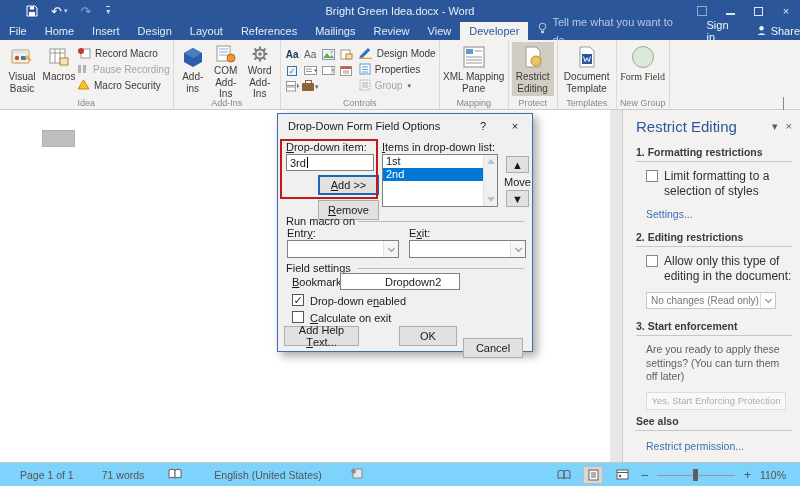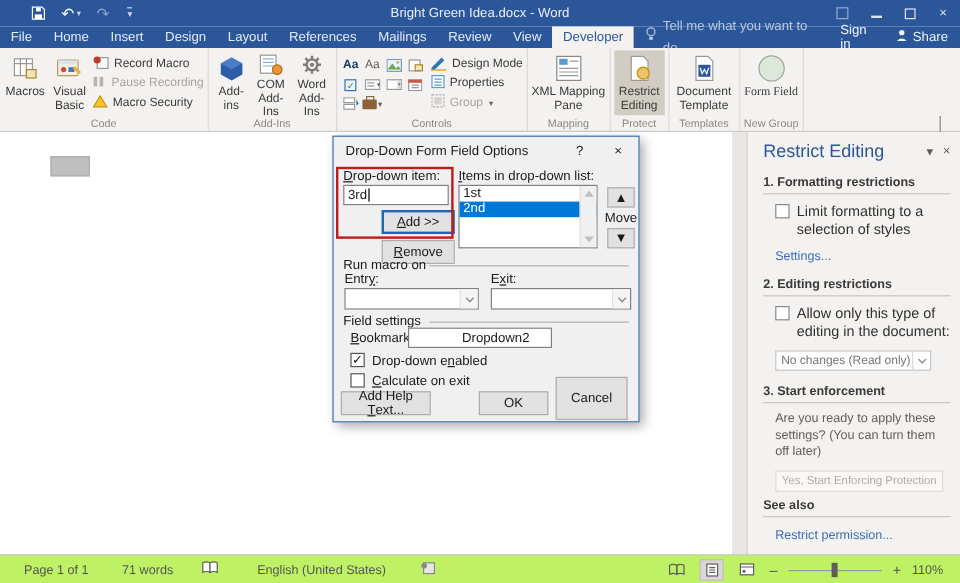--- a/index.html
+++ b/index.html
@@ -18,21 +18,21 @@
 .win-btn { width:28px; height:22px; display:flex; align-items:center; justify-content:center; color:#dfe6f1; }
 .ribbonopts-box { width:10px; height:10px; border:1px solid #93a9cc; }
 .min-line { width:9px; border-bottom:2px solid #dfe6f1; margin-top:6px; }
 .restore-box { width:9px; height:9px; border:1px solid #dfe6f1; }
 
 
 #tabrow { position:absolute; left:0; top:22px; width:800px; height:18px; background:#2b579a; display:flex; align-items:stretch; }
 .tab { padding:0 9px; line-height:18px; color:#e4ebf5; font-size:11px; }
 .tab.active { background:#f3f2f1; color:#2b579a; }
 .tellme { display:flex; align-items:center; gap:5px; padding:0 10px; color:#b9c9e0; line-height:18px; }
-.tab-right { margin-left:auto; display:flex; align-items:center; gap:6px; padding-right:10px; color:#f0f4fa; }
+.tab-right { margin-left:auto; display:flex; align-items:center; gap:6px; color:#f0f4fa; }
 .share-wrap { display:flex; align-items:center; gap:4px; }
 
 
 #ribbon { position:absolute; left:0; top:40px; width:800px; height:70px; background:#f3f2f1; border-bottom:1px solid #cfcdcb; display:flex; }
 .rgroup { position:relative; border-right:1px solid #dddбd9; border-right:1px solid #dddbd9; padding:2px 3px 13px 3px; display:flex; align-items:flex-start; flex:0 0 auto; }
 .rgroup-label { position:absolute; bottom:0; left:0; right:0; text-align:center; font-size:9px; color:#8a8886; line-height:12px; white-space:nowrap; }
 .bigbtn { display:flex; flex-direction:column; align-items:center; padding-top:2px; color:#3b3a39; font-size:10px; line-height:1.15; text-align:center; height:54px; }
 .bigbtn .bicon { height:26px; display:flex; align-items:center; justify-content:center; margin-bottom:1px; }
 .bigbtn.disabled { color:#a6a4a2; }
 .bigbtn.selected { background:#d2cdc3; }
@@ -92,21 +92,21 @@
 .lb-scroll { position:absolute; right:0; top:0; bottom:0; width:14px; background:#f0f0f0; border-left:1px solid #e0e0e0; }
 .tri-up { position:absolute; top:4px; left:3px; width:0; height:0; border-left:4px solid transparent; border-right:4px solid transparent; border-bottom:5px solid #c0c0c0; }
 .tri-dn { position:absolute; bottom:4px; left:3px; width:0; height:0; border-left:4px solid transparent; border-right:4px solid transparent; border-top:5px solid #c0c0c0; }
 .movebtn { font-size:8px; color:#555; }
 .grp-line { position:absolute; height:1px; background:#d0cecb; border-top:1px solid #bdbbb8; }
 .combo { position:relative; background:#fff; border:1px solid #808080; }
 .combo-arrow { position:absolute; right:0; top:0; bottom:0; width:15px; background:#f5f5f5; border-left:1px solid #e3e3e3; display:flex; align-items:center; justify-content:center; }
 .cb { width:12px; height:12px; background:#fff; border:1px solid #555; font-size:10px; line-height:11px; text-align:center; color:#222; }
 
 
-#statusbar { position:absolute; left:0; top:462px; width:800px; height:24px; background:#bef264; border-top:1px solid #c8c6c4; display:flex; align-items:center; color:#565452; font-size:10.5px; }
+#statusbar { position:absolute; left:0; top:462px; width:800px; height:24px; background:#7dd3fc; border-top:1px solid #c8c6c4; display:flex; align-items:center; color:#565452; font-size:10.5px; }
 .sb-item { white-space:nowrap; }
 .sb-right { margin-left:auto; display:flex; align-items:center; gap:9px; padding-right:14px; }
 .viewbtn { width:20px; height:18px; display:flex; align-items:center; justify-content:center; }
 .viewbtn.selected { background:#dad8d6; border:1px solid #bebcba; }
 .zoom-track { position:relative; width:78px; height:14px; }
 .zoom-line { position:absolute; left:0; right:0; top:7px; border-top:1px solid #9a9896; }
 .zoom-thumb { position:absolute; left:36px; top:1px; width:5px; height:12px; background:#605e5c; }
 .zoom-glyph { font-size:12px; color:#565452; }
 </style>
 </head>
@@ -177,43 +177,43 @@
           </svg>
       </span>
       <span>Share</span>
     </span>
   </div>
 </div>
 
 <div id="ribbon">
 
   <div class="rgroup">
+    <div class="bigbtn" style="width:38px;">
+      <span class="bicon">
+        <svg width="24" height="22" viewBox="0 0 24 22">
+            <rect x="2" y="4" width="17" height="13" rx="1" fill="#f6f1e4" stroke="#b89b57"></rect>
+            <rect x="2.5" y="4.5" width="16" height="3" fill="#d8e4f2"></rect>
+            <circle cx="7" cy="12" r="2.2" fill="#cc4b3d"></circle>
+            <rect x="11" y="10" width="5" height="4" fill="#4a76b8"></rect>
+            <path d="M16.5 9 l5 5 -1.8 1.8 -5-5 z" fill="#e9b13c"></path>
+          </svg>
+      </span>
+      <span>Visual Basic</span>
+    </div>
     <div class="bigbtn" style="width:36px;">
       <span class="bicon">
         <svg width="22" height="20" viewBox="0 0 22 20">
             <rect x="2" y="2" width="15" height="14" fill="#fff" stroke="#9a9896"></rect>
             <line x1="2" y1="6" x2="17" y2="6" stroke="#9a9896"></line>
             <line x1="7" y1="2" x2="7" y2="16" stroke="#9a9896"></line>
             <line x1="12" y1="2" x2="12" y2="16" stroke="#9a9896"></line>
             <rect x="12" y="11" width="8" height="7" fill="#efe3c4" stroke="#b0881f"></rect>
           </svg>
       </span>
       <span>Macros</span>
-    </div>
-    <div class="bigbtn" style="width:38px;">
-      <span class="bicon">
-        <svg width="24" height="22" viewBox="0 0 24 22">
-            <rect x="2" y="4" width="17" height="13" rx="1" fill="#f6f1e4" stroke="#b89b57"></rect>
-            <rect x="2.5" y="4.5" width="16" height="3" fill="#d8e4f2"></rect>
-            <circle cx="7" cy="12" r="2.2" fill="#cc4b3d"></circle>
-            <rect x="11" y="10" width="5" height="4" fill="#4a76b8"></rect>
-            <path d="M16.5 9 l5 5 -1.8 1.8 -5-5 z" fill="#e9b13c"></path>
-          </svg>
-      </span>
-      <span>Visual Basic</span>
     </div>
     <div class="smallcol">
       <div class="smallbtn">
         <span>
           <svg width="14" height="12" viewBox="0 0 14 12">
               <rect x="4" y="2" width="9" height="9" fill="#fff" stroke="#9a9896"></rect>
               <circle cx="4" cy="4" r="3" fill="#c0392b"></circle>
             </svg>
         </span>
         <span>Record Macro</span>
@@ -229,21 +229,21 @@
       </div>
       <div class="smallbtn">
         <span>
           <svg width="13" height="11" viewBox="0 0 13 11">
               <path d="M6.5 1 L12 10 H1 Z" fill="#fbc02d" stroke="#c79100"></path>
             </svg>
         </span>
         <span>Macro Security</span>
       </div>
     </div>
-    <div class="rgroup-label">Code</div>
+    <div class="rgroup-label">Idea</div>
   </div>
 
   <div class="rgroup">
     <div class="bigbtn" style="width:32px;">
       <span class="bicon">
         <svg width="24" height="22" viewBox="0 0 24 22">
             <polygon points="12,2 21,7 21,16 12,21 3,16 3,7" fill="#2d5ca8"></polygon>
             <polygon points="12,2 21,7 12,12 3,7" fill="#4d7cc7"></polygon>
           </svg>
       </span>
@@ -533,21 +533,21 @@
   <div class="d cb" style="left:14px; top:180px;"><span>✓</span></div>
   <div class="d" style="left:32px; top:181px;"><span>Drop-down e</span><span class="u">n</span><span>abled</span></div>
 
   <div class="d cb" style="left:14px; top:197px;"></div>
   <div class="d" style="left:32px; top:198px;"><span class="u">C</span><span>alculate on exit</span></div>
 
   <div class="d btn" style="left:6px; top:212px; width:75px; height:20px;">
       <span><span>Add Help </span><span class="u">T</span><span>ext...</span></span>
     </div>
   <div class="d btn" style="left:121px; top:212px; width:58px; height:20px;">OK</div>
-  <div class="d btn" style="left:185px; top:200px; width:60px; height:36px;">Cancel</div>
+  <div class="d btn" style="left:185px; top:224px; width:60px; height:20px;">Cancel</div>
 </div>
 
 <div id="statusbar">
   <span class="sb-item" style="margin-left:20px;">Page 1 of 1</span>
   <span class="sb-item" style="margin-left:28px;">71 words</span>
   <span class="sb-item" style="margin-left:24px;">
     <svg width="14" height="12" viewBox="0 0 14 12">
         <path d="M1 2 Q4 0.5 7 2 L7 10 Q4 8.5 1 10 Z" fill="#fff" stroke="#605e5c"></path>
         <path d="M13 2 Q10 0.5 7 2 L7 10 Q10 8.5 13 10 Z" fill="#fff" stroke="#605e5c"></path>
       </svg>

